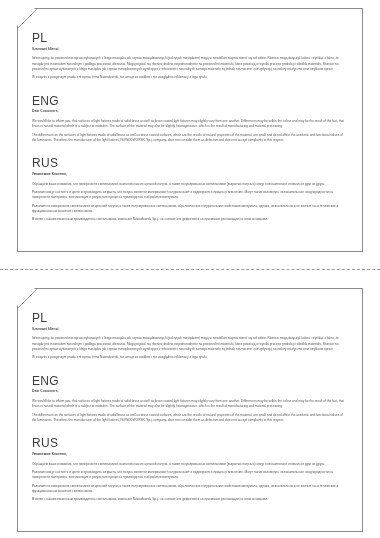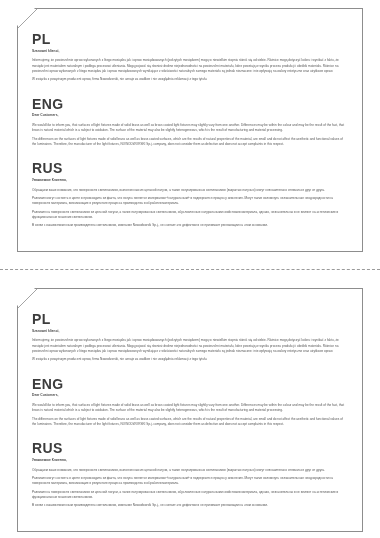--- a/index.html
+++ b/index.html
@@ -57,22 +57,22 @@
     stroke: #8d8d8d;
     stroke-width: 0.8;
   }
 
   .lang-block {
     margin-bottom: 10px;
   }
   .lang-block:last-child { margin-bottom: 0; }
 
   .lang-heading {
-    font-size: 14px;
-    font-weight: 700;
+    font-size: 12px;
+    font-weight: 400;
     color: #3c3c3c;
     letter-spacing: 0.35px;
     margin: 0 0 3.5px 0;
     line-height: 1;
   }
 
   .salutation {
     font-size: 3.3px;
     font-weight: 700;
     color: #4a4a4a;

